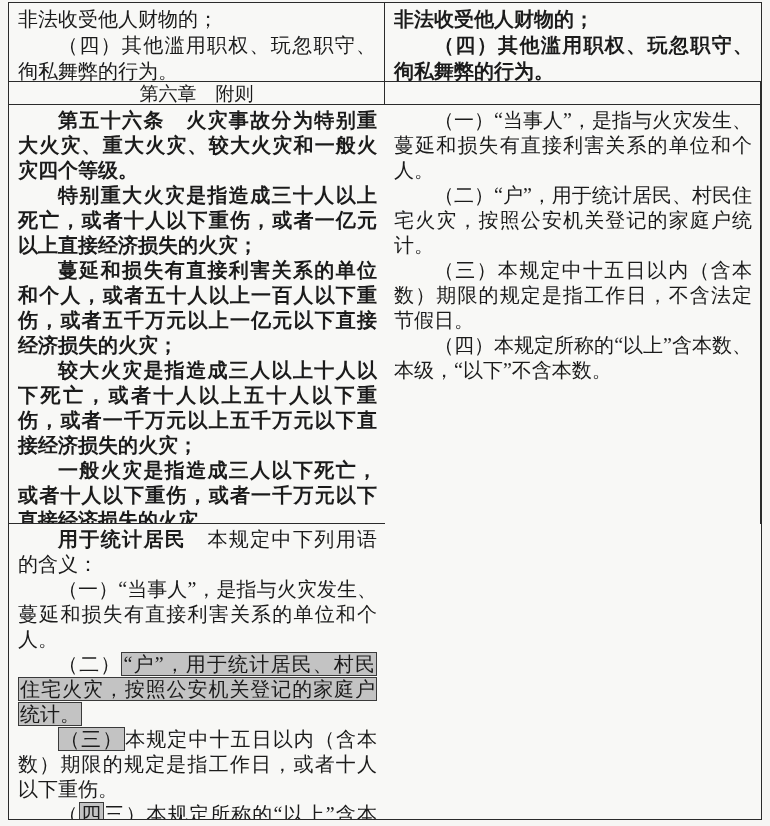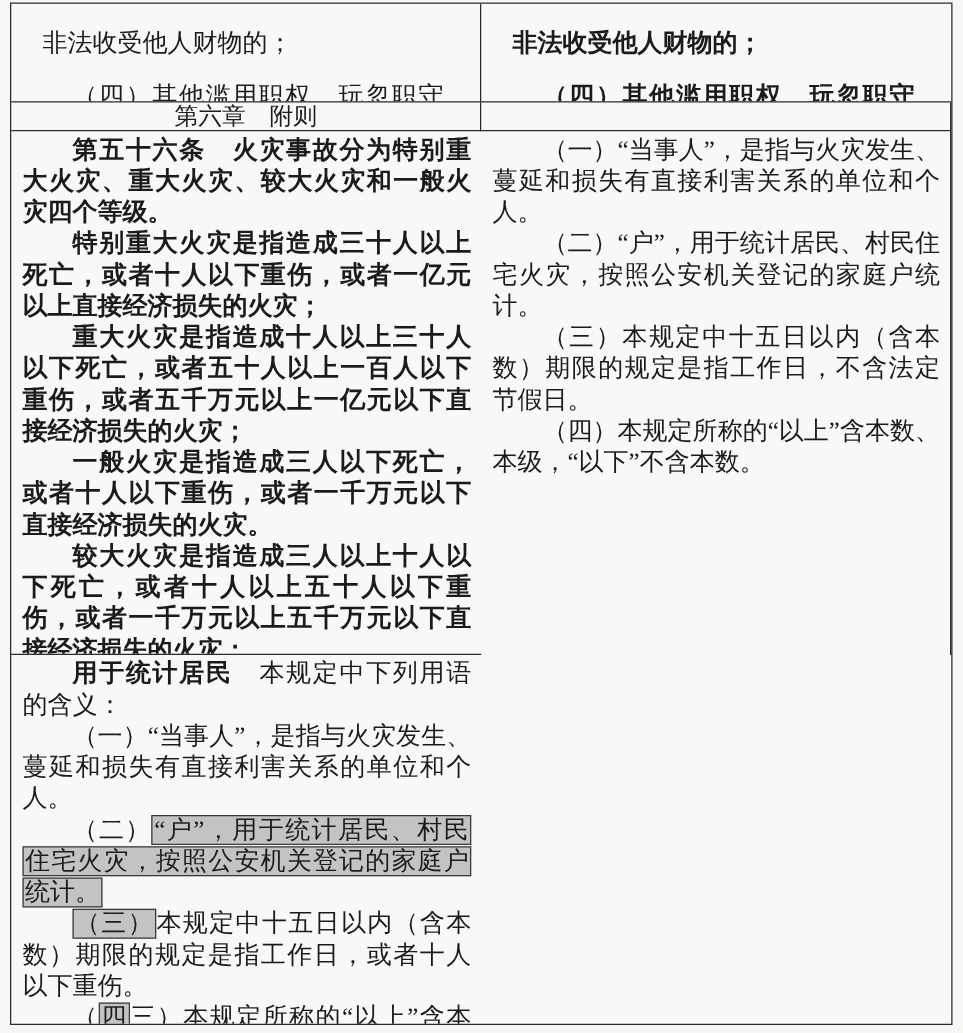--- a/index.html
+++ b/index.html
@@ -30,21 +30,21 @@
     overflow:hidden;
   }
   .cell.colL{border-right:1.5px solid #2b2b2b;}
   .cell.r1{line-height:26px;}
   .cell.r4{border-bottom:none;}
   .cell.head{
     display:flex;align-items:flex-end;justify-content:center;
     padding:0;font-size:19px;line-height:21px;text-align:center;
   }
   .para{margin:0;text-indent:2em;}
-  .cont{margin:16px;text-indent:0;}
+  .cont{margin:0;text-indent:0;}
   .bold{font-weight:bold;}
   .hl{
     background:#c3c3c3;
     border:1.5px solid #3a3a3a;
     padding:0 1px;
     box-decoration-break:clone;
     -webkit-box-decoration-break:clone;
     color:inherit;
   }
 </style>
@@ -64,23 +64,23 @@
     </div>
 
     <div class="cell colL head">
       <span>第六章　附则</span>
     </div>
 
     <div class="cell colL"></div>
     <div class="cell bold">
       <p class="para"><span class="bold">第五十六条</span><span>　火灾事故分为特别重大火灾、重大火灾、较大火灾和一般火灾四个等级。</span></p>
       <p class="para">特别重大火灾是指造成三十人以上死亡，或者十人以下重伤，或者一亿元以上直接经济损失的火灾；</p>
-      <p class="para">重大火灾是指造成十人以上三十人以下死亡，或者五十人以上一百人以下重伤，或者五千万元以上一亿元以下直接经济损失的火灾；</p>
+      <p class="para">蔓延和损失有直接利害关系的单位和个人，或者五十人以上一百人以下重伤，或者五千万元以上一亿元以下直接经济损失的火灾；</p>
+      <p class="para">较大火灾是指造成三人以上十人以下死亡，或者十人以上五十人以下重伤，或者一千万元以上五千万元以下直接经济损失的火灾；</p>
       <p class="para">一般火灾是指造成三人以下死亡，或者十人以下重伤，或者一千万元以下直接经济损失的火灾。</p>
-      <p class="para">较大火灾是指造成三人以上十人以下死亡，或者十人以上五十人以下重伤，或者一千万元以上五千万元以下直接经济损失的火灾；</p>
     </div>
 
     <div class="cell colL r4">
       <p class="para">（一）“当事人”，是指与火灾发生、蔓延和损失有直接利害关系的单位和个人。</p>
       <p class="para">（二）“户”，用于统计居民、村民住宅火灾，按照公安机关登记的家庭户统计。</p>
       <p class="para">（三）本规定中十五日以内（含本数）期限的规定是指工作日，不含法定节假日。</p>
       <p class="para">（四）本规定所称的“以上”含本数、本级，“以下”不含本数。</p>
     </div>
     <div class="cell r4">
       <p class="para"><span class="bold">用于统计居民</span><span>　本规定中下列用语的含义：</span></p>

